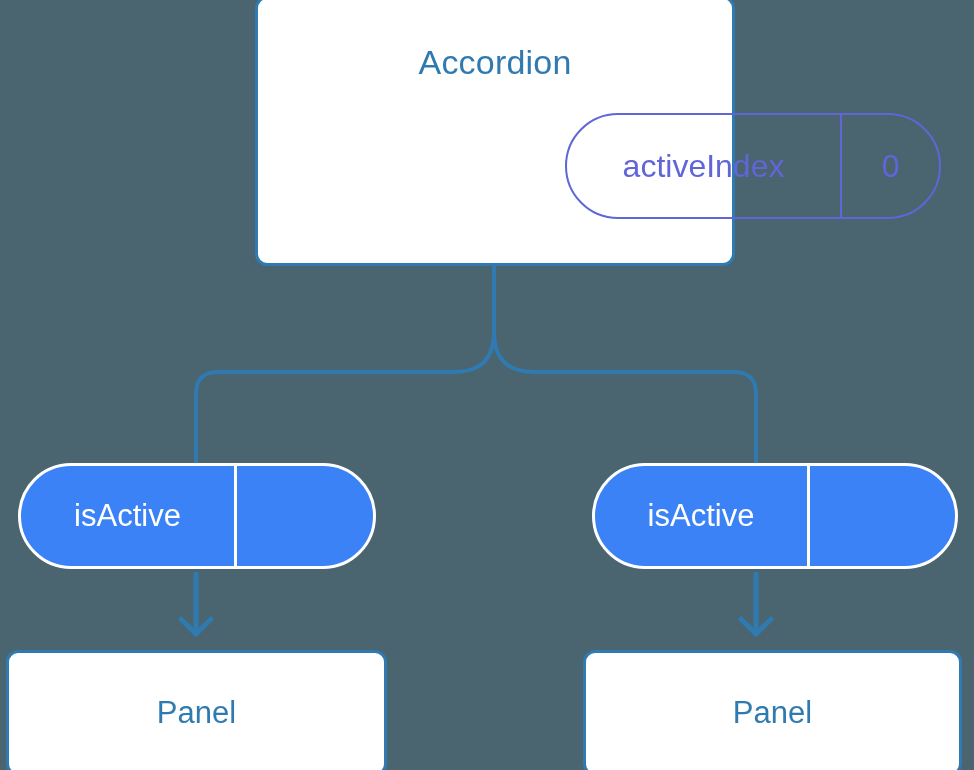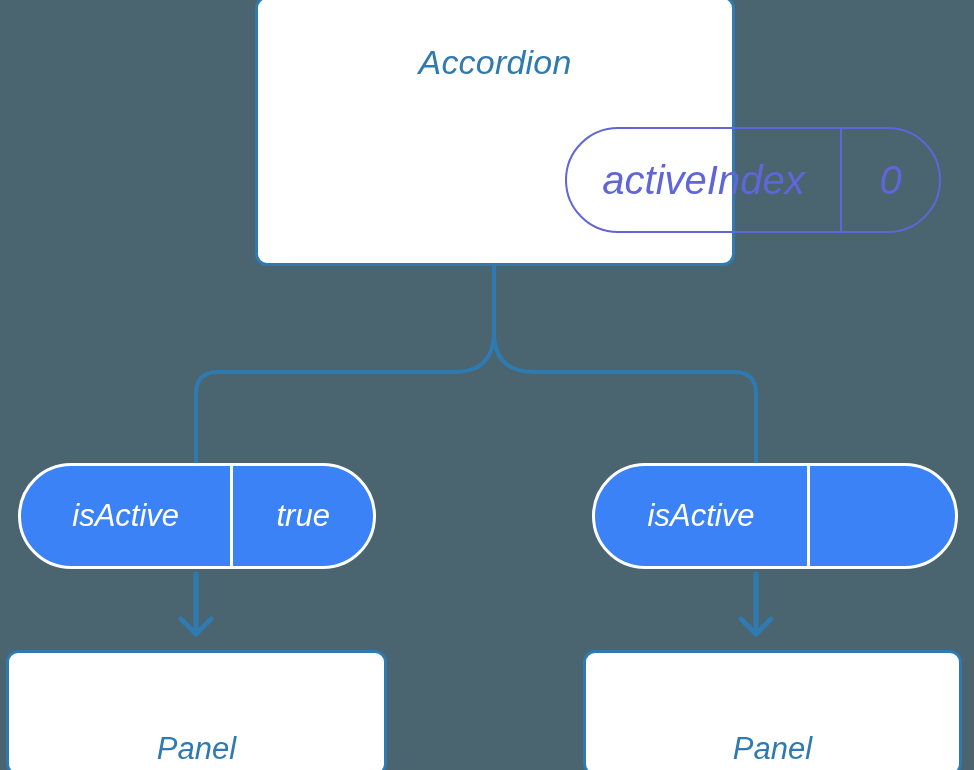--- a/index.html
+++ b/index.html
@@ -10,21 +10,20 @@
     width: 974px;
     height: 770px;
     background: #4a6570;
     font-family: "Liberation Sans", sans-serif;
     overflow: hidden;
   }
   #stage {
     position: relative;
     width: 974px;
     height: 596px;
-    font-style: italic;
   }
   #connectors {
     position: absolute;
     left: 0;
     top: 0;
     width: 974px;
     height: 770px;
     pointer-events: none;
   }
 
@@ -67,21 +66,20 @@
     height: 126px;
   }
   .panel-title {
     position: absolute;
     left: 0;
     right: 0;
     top: 42px;
     text-align: center;
     color: #2f7ab0;
     font-size: 31px;
-    margin-top: 36px;
   }
 
   
   .state-pill {
     position: absolute;
     display: flex;
     align-items: stretch;
     box-sizing: border-box;
     border-radius: 999px;
     overflow: hidden;
@@ -115,24 +113,24 @@
   .state-pill.filled .pill-key {
     color: #ffffff;
     border-right: 3px solid #ffffff;
   }
   .state-pill.filled .pill-value {
     color: #ffffff;
   }
 
   #accordion-state-pill {
     left: 307px;
-    top: 128px;
+    top: 114px;
     width: 376px;
     height: 106px;
-    font-size: 40px;
+    font-size: 32px;
   }
   #accordion-state-pill .pill-key   { width: 278px; }
   #accordion-state-pill .pill-value { width: 98px; }
 
   #prop-pill-left {
     left: 18px;
     top: 463px;
     width: 358px;
     height: 106px;
     font-size: 31px;
@@ -174,21 +172,20 @@
     <div class="card-title">Accordion</div>
 
     <div class="state-pill outline" id="accordion-state-pill">
       <span class="pill-key">activeIndex</span>
       <span class="pill-value">0</span>
     </div>
   </div>
 
   <div class="state-pill filled" id="prop-pill-left">
     <span class="pill-key">isActive</span>
-    <span class="pill-value">true</span>
   </div>
 
   <div class="state-pill filled" id="prop-pill-right">
     <span class="pill-key">isActive</span>
   </div>
 
   <div class="component-card" id="panel-card-left">
     <div class="panel-title">Panel</div>
   </div>
 

